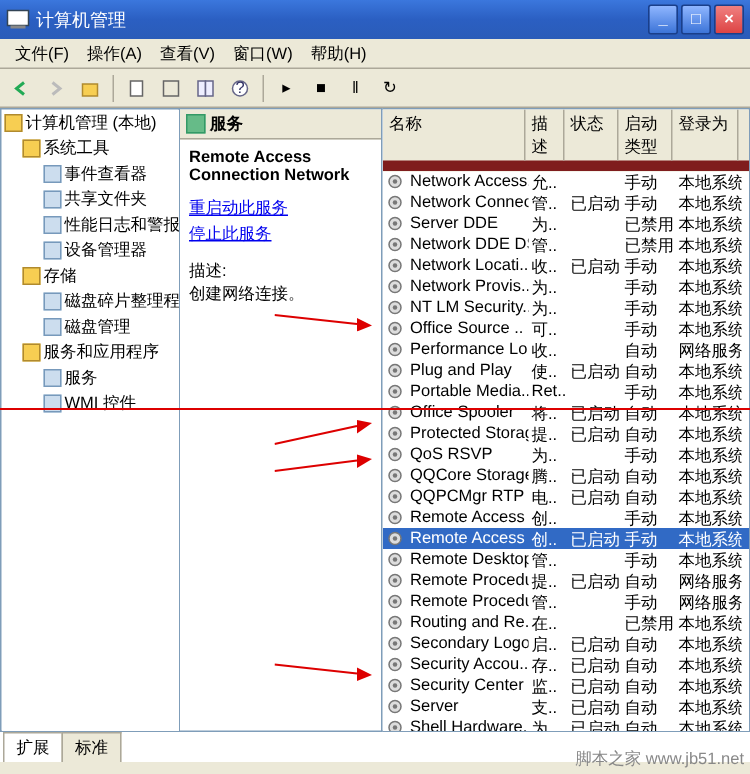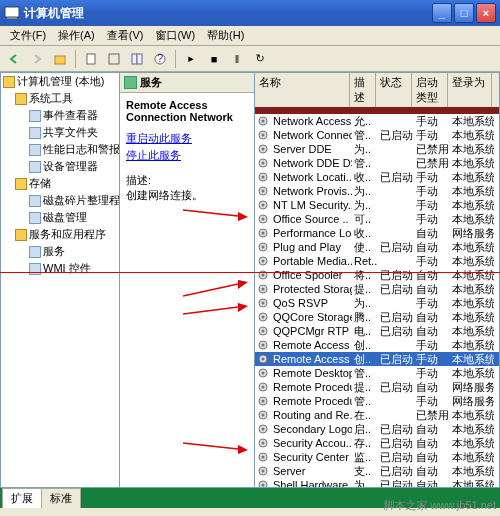--- a/index.html
+++ b/index.html
@@ -1,20 +1,20 @@
 <!DOCTYPE html>
 <html><head>
 <meta charset="utf-8">
 <style>
 *{box-sizing:border-box;margin:0;padding:0;font-family:"Microsoft YaHei",SimSun,Tahoma,sans-serif;font-size:11px}
 body{background:#ece9d8;width:500px;height:516px;overflow:hidden;position:relative}
 .window{width:500px;position:absolute;top:0;left:0}
 .titlebar{height:26px;background:linear-gradient(#3b77dd,#2b5fc2 50%,#2a5cb8);display:flex;align-items:center;padding:0 4px;color:#fff}
 .titlebar .icon{width:16px;height:16px;margin-right:4px}
-.titlebar .title{flex:1;font-weight:bold;font-size:12px}
+.titlebar .title{flex:1;font-weight:normal;font-size:12px}
 .tbn{width:20px;height:20px;margin-left:2px;border:1px solid #1a3f8a;border-radius:2px;display:flex;align-items:center;justify-content:center;font-family:Arial;font-size:11px;font-weight:bold}
 .min,.max{background:linear-gradient(#8fb6ff,#3c74d8);color:#fff}
 .cls{background:linear-gradient(#f08080,#d44);color:#fff}
 .menubar{height:20px;background:#ece9d8;border-bottom:1px solid #aca899;display:flex;padding:0 4px}
 .menubar span{padding:2px 6px;cursor:default}
 .toolbar{height:26px;background:#ece9d8;border-bottom:1px solid #aca899;display:flex;align-items:center;padding:2px 4px;gap:3px}
 .toolbar .tb{width:20px;height:20px;border:1px solid transparent;display:flex;align-items:center;justify-content:center}
 .splitter{display:flex;height:416px;background:#fff}
 .tree{width:120px;border:1px solid #7f9db9;background:#fff;overflow:auto;font-size:11px}
 .tree .node{white-space:nowrap;padding:1px 0 1px 2px}
@@ -29,21 +29,21 @@
 .mid .desclab{margin-top:10px}
 .right{flex:1;border:1px solid #7f9db9;border-left:none;background:#fff;overflow:auto;position:relative}
 .cols{display:flex;background:#ece9d8;border-bottom:7px solid #7f1d1d;position:sticky;top:0}
 .cols div{padding:2px 4px;border-right:1px solid #aca899;font-size:11px}
 .c1{width:95px}.c2{width:26px}.c3{width:36px}.c4{width:36px}.c5{width:44px}
 .row{display:flex;height:14px;align-items:center;font-size:11px}
 .row.sel{background:#316ac5;color:#fff}
 .row .rico{width:12px;height:12px;margin:0 2px;flex-shrink:0}
 .row .rico svg{width:12px;height:12px}
 .row div{overflow:hidden;white-space:nowrap;padding:0 2px}
-.tabs{height:20px;background:#15803d;display:flex;align-items:flex-start;padding-left:2px}
+.tabs{height:20px;background:#ffffff;display:flex;align-items:flex-start;padding-left:2px}
 .tab{padding:2px 8px;border:1px solid #aca899;border-bottom:none;background:#fff;font-size:11px;margin-right:-1px}
 .tab.inact{background:#ece9d8}
 .redline{position:absolute;height:0;border-top:1px solid #d00;z-index:50;pointer-events:none}
 .arrow{position:absolute;z-index:49;pointer-events:none}
 .watermark{position:absolute;right:4px;bottom:3px;color:#888;font-size:11px;z-index:60}
 </style>
 </head>
 <body>
 
 <div class="window">

